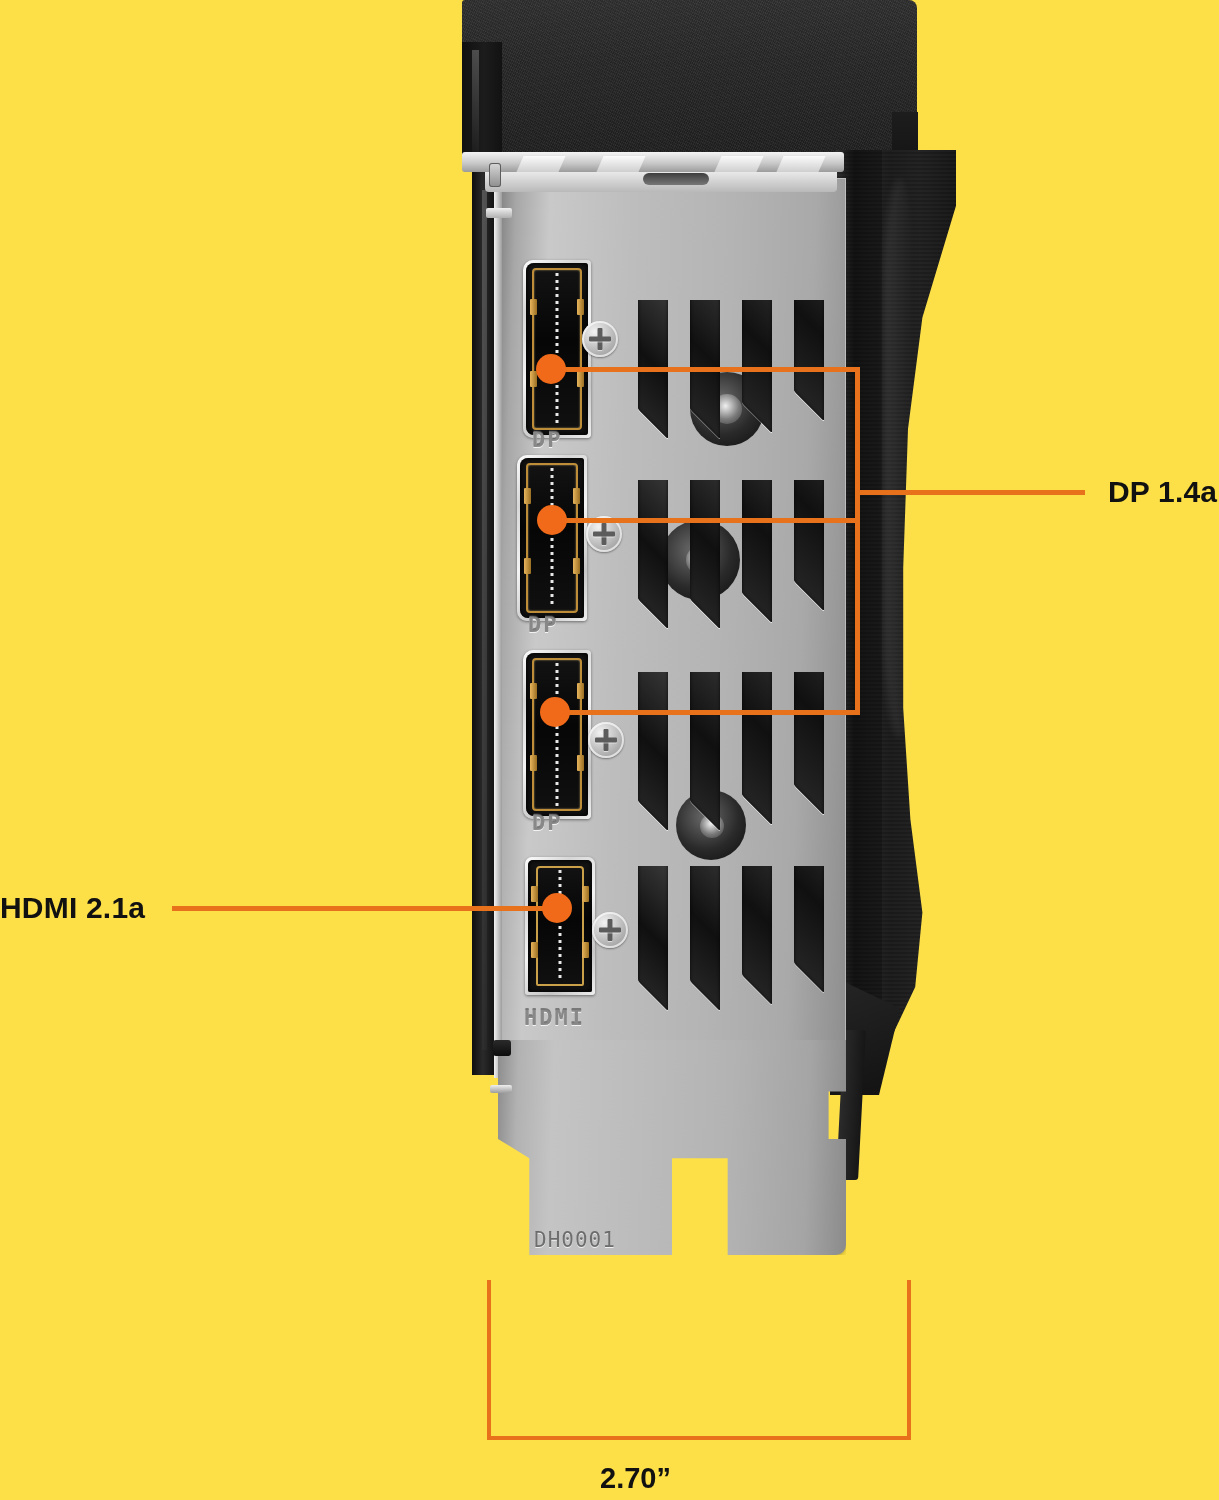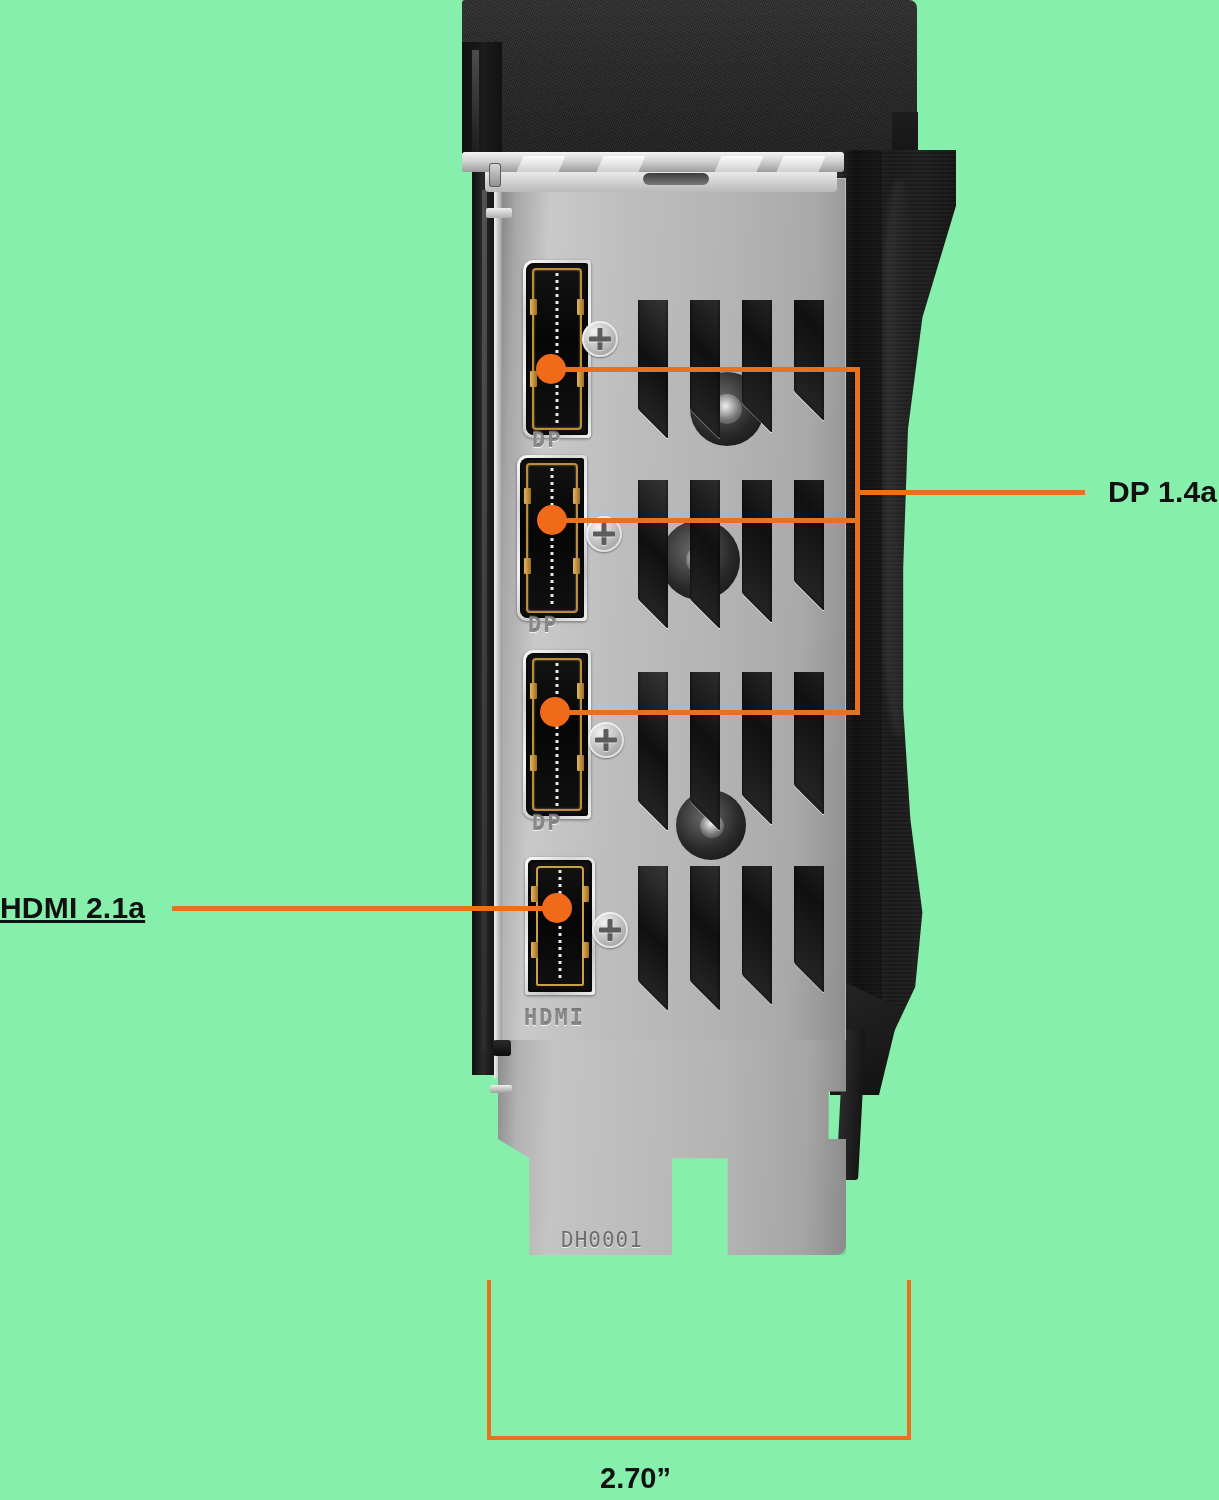--- a/index.html
+++ b/index.html
@@ -9,21 +9,21 @@
     background: #ffffff;
   }
   body {
     font-family: "Liberation Sans", sans-serif;
     -webkit-font-smoothing: antialiased;
   }
   #stage {
     position: relative;
     width: 1219px;
     height: 1500px;
-    background: #86efac;
+    background: #fde047;
     overflow: hidden;
   }
 
   
   .abs { position: absolute; }
 
   
   .shroud-top {
     left: 462px; top: 0px; width: 455px; height: 160px;
     background:
@@ -405,35 +405,35 @@
     </div>
   </div>
   <div class="port-text" style="left:524px; top:1005px; font-size:22px;">HDMI</div>
   <div class="screw" style="left:592px; top:912px;"></div>
 
   <div class="abs" style="left:493px; top:1040px; width:18px; height:16px;
        background:linear-gradient(180deg,#2a2a2a,#0d0d0d); border-radius:3px;"></div>
   <div class="abs" style="left:490px; top:1085px; width:22px; height:8px;
        background:linear-gradient(180deg,#efefef,#9d9d9d); border-radius:2px;"></div>
 
-  <div class="serial-text" style="left:561px; top:1228px;">DH0001</div>
+  <div class="serial-text" style="left:534px; top:1228px;">DH0001</div>
 
   <div class="callout-line" style="left:548px; top:367px; width:312px; height:5px;"></div>
 
   <div class="callout-line" style="left:550px; top:518px; width:310px; height:5px;"></div>
 
   <div class="callout-line" style="left:552px; top:710px; width:308px; height:5px;"></div>
 
   <div class="callout-line" style="left:855px; top:367px; width:5px; height:348px;"></div>
 
   <div class="callout-line" style="left:855px; top:490px; width:230px; height:5px;"></div>
   <div class="callout-label" style="left:1108px; top:475px;">DP 1.4a</div>
 
   <div class="callout-line" style="left:172px; top:906px; width:385px; height:5px;"></div>
-  <div class="callout-label" style="left:0px; top:891px;text-decoration:underline;">HDMI 2.1a</div>
+  <div class="callout-label" style="left:0px; top:891px;">HDMI 2.1a</div>
 
   <div class="dot" style="left:551px; top:369px;"></div>
   <div class="dot" style="left:552px; top:520px;"></div>
   <div class="dot" style="left:555px; top:712px;"></div>
   <div class="dot" style="left:557px; top:908px;"></div>
 
   <div class="callout-line" style="left:487px; top:1280px; width:4px; height:160px;"></div>
   <div class="callout-line" style="left:907px; top:1280px; width:4px; height:160px;"></div>
   <div class="callout-line" style="left:487px; top:1436px; width:424px; height:4px;"></div>
   <div class="dim-label" style="left:600px; top:1462px;">2.70”</div>

